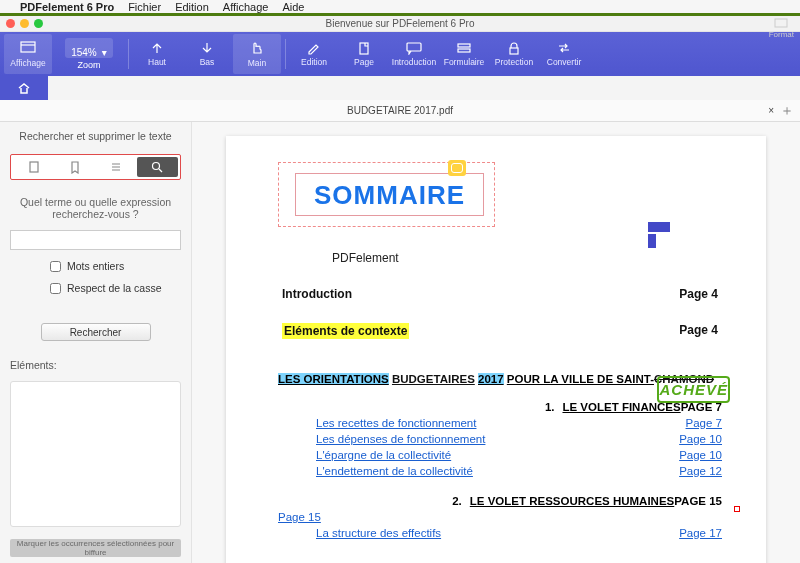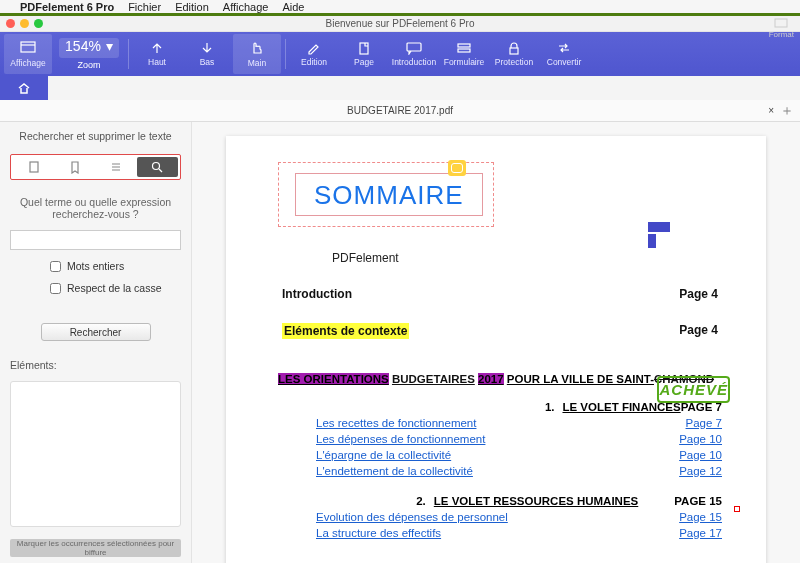--- a/index.html
+++ b/index.html
@@ -11,21 +11,21 @@
   .traffic { position:absolute; left:6px; top:3px; display:flex; gap:5px; }
   .traffic span { width:9px; height:9px; border-radius:50%; display:inline-block; }
   .t-red{background:#ff5f57;} .t-yel{background:#febc2e;} .t-grn{background:#28c840;}
   .fmt-right{position:absolute; right:6px; top:2px; color:#bbb; font-size:9px; text-align:center;}
   .toolbar { height: 44px; background: linear-gradient(#5b62d6,#4f56cf); display:flex; align-items:center; padding:0 4px; color:#fff; font-size:9px; gap:2px; }
   .tool { display:flex; flex-direction:column; align-items:center; justify-content:center; width:48px; height:40px; gap:2px; border-radius:2px; }
   .tool.active { background: rgba(255,255,255,0.14); }
   .tool svg { stroke:#fff; fill:none; stroke-width:1.2; }
   .tool .lbl { font-size:8.5px; color:#e8e8ff; }
   .tool-sep{width:1px;height:30px;background:rgba(255,255,255,0.25);margin:0 2px;}
-  .zoom-pill{display:flex;align-items:flex-start;background:rgba(255,255,255,0.15);border-radius:3px;height:20px;padding:0 6px;gap:5px;color:#fff;font-size:14px;}
+  .zoom-pill{display:flex;align-items:flex-end;background:rgba(255,255,255,0.15);border-radius:3px;height:20px;padding:0 6px;gap:5px;color:#fff;font-size:10px;}
   .zoom-wrap{display:flex;flex-direction:column;align-items:center;gap:2px;width:70px;}
   .home-strip{height:24px;background:#f4f4f4;display:flex;align-items:center;}
   .home-tab{width:48px;height:24px;background:#4f56cf;display:flex;align-items:center;justify-content:center;}
   .home-tab svg{stroke:#fff;fill:none;stroke-width:1.5;}
   .doc-tab{height:22px;border-bottom:1px solid #ddd;display:flex;align-items:center;justify-content:center;position:relative;font-size:10px;color:#444;background:#fafafa;}
   .doc-tab .close{position:absolute;right:26px;}
   .doc-tab .plus{position:absolute;right:6px;font-size:14px;color:#888;}
   .workspace{display:flex;height:calc(563px - 16px - 16px - 44px - 24px - 22px);}
   .sidebar{width:192px;background:#f5f5f5;border-right:1px solid #e3e3e3;padding:6px 10px 6px 10px;display:flex;flex-direction:column;gap:6px;font-size:10.5px;color:#333;}
   .sidebar .title{text-align:center;color:#555;margin:2px 0 4px;}
@@ -37,33 +37,33 @@
   .prompt{color:#666;text-align:center;margin:4px 0;}
   .search-field{height:20px;border:1px solid #ccc;background:#fff;width:100%;}
   .chk{display:flex;align-items:center;gap:6px;margin-top:4px;padding-left:40px;}
   .chk input{width:11px;height:11px;}
   .btn-search{margin-top:23px;align-self:center;width:110px;height:18px;border:1px solid #bbb;background:linear-gradient(#fdfdfd,#e9e9e9);border-radius:3px;font-size:10px;color:#333;}
   .label-res{margin-top:12px;color:#555;}
   .results-box{flex:1;border:1px solid #ddd;background:#fff;margin-top:4px;margin-bottom:6px;border-radius:3px;}
   .mark-btn{height:18px;background:#c8c8c8;border:none;color:#6a6a6a;font-size:8px;border-radius:2px;}
   .canvas{flex:1;background:#f7f7f7;overflow:auto;display:flex;justify-content:center;padding:14px 6px;}
   .page{width:540px;min-height:640px;background:#fff;box-shadow:0 1px 4px rgba(0,0,0,0.18);padding:26px 44px 30px 52px;position:relative;font-family:Arial,sans-serif;}
-  .sommaire{border:1px solid #e59aa0;padding:6px 18px 4px;color:#1a73e8;font-size:26px;font-weight:400;letter-spacing:1px;display:inline-block;margin-left:6px;}
+  .sommaire{border:1px solid #e59aa0;padding:6px 18px 4px;color:#1a73e8;font-size:26px;font-weight:700;letter-spacing:1px;display:inline-block;margin-left:6px;}
   .sommaire-wrap{border:1px dashed #f08b8b;display:inline-block;padding:10px 10px;position:relative;}
   .note-icon{position:absolute;left:170px;top:-2px;width:18px;height:16px;background:#ffd23f;border-radius:3px;display:flex;align-items:center;justify-content:center;}
   .note-icon::before{content:"";width:10px;height:8px;border:1.5px solid #fff;border-radius:3px;}
   .pdfel{margin:24px 0 4px 54px;font-size:12px;color:#222;}
   .logo{position:absolute;right:90px;top:86px;width:28px;height:28px;}
   .logo .bar{position:absolute;background:#4348c7;}
   .row{display:flex;justify-content:space-between;font-size:12px;font-weight:700;color:#111;margin-top:22px;padding:0 4px;}
   .row .hl{background:#ffff3b;padding:1px 2px;}
   .stamp{position:absolute;right:36px;top:240px;border:2.5px solid #55aa1a;border-radius:4px;padding:3px 0;color:#55aa1a;font-weight:900;font-style:italic;font-size:15px;letter-spacing:1px;}
   .orient{margin-top:34px;font-size:11.5px;font-weight:700;}
   .orient .u{text-decoration:underline;}
-  .orient .y{background:#a21caf;}
+  .orient .y{background:#7dd3fc;}
   .orient .st{text-decoration:line-through;color:#111;}
   .chap{display:flex;justify-content:flex-end;font-size:11.5px;font-weight:700;margin-top:16px;}
   .chap .num{display:inline-block;width:22px;text-align:right;margin-right:8px;}
   .chap .ttl{text-decoration:underline;}
   .sub{display:flex;justify-content:space-between;font-size:11.5px;color:#1a5fd0;margin-top:4px;}
   .sub .t{text-decoration:underline;margin-left:38px;}
   .sub .p{text-decoration:underline;}
   .red-sq{position:absolute;width:6px;height:6px;border:1px solid #e00;right:26px;top:370px;}
 </style>
 </head>
@@ -276,26 +276,25 @@
       <div class="sub">
           <span class="t">L'épargne de la collectivité</span>
           <span class="p">Page 10</span>
         </div>
       <div class="sub">
           <span class="t">L'endettement de la collectivité</span>
           <span class="p">Page 12</span>
         </div>
       <div class="red-sq"></div>
 
-      <div class="chap" style="margin-top:18px;gap:36px;">
+      <div class="chap" style="margin-top:18px;">
         <span><span class="num">2.</span><span class="ttl">LE VOLET RESSOURCES HUMAINES</span></span>
         <span>PAGE 15</span>
       </div>
       <div class="sub">
-          <span class="t">Evolution des dépenses de personnel</span>
           <span class="p">Page 15</span>
         </div>
       <div class="sub">
           <span class="t">La structure des effectifs</span>
           <span class="p">Page 17</span>
         </div>
     </div>
   </div>
 </div>
 

